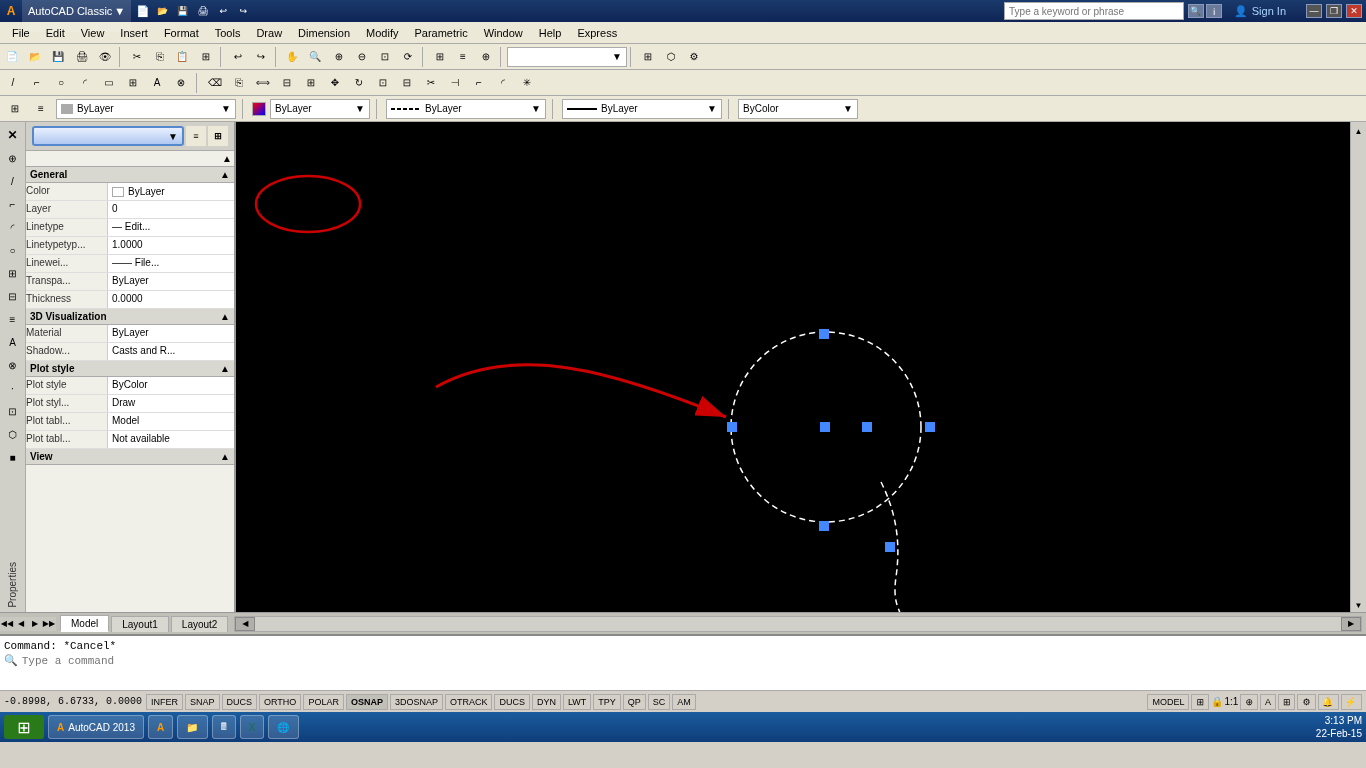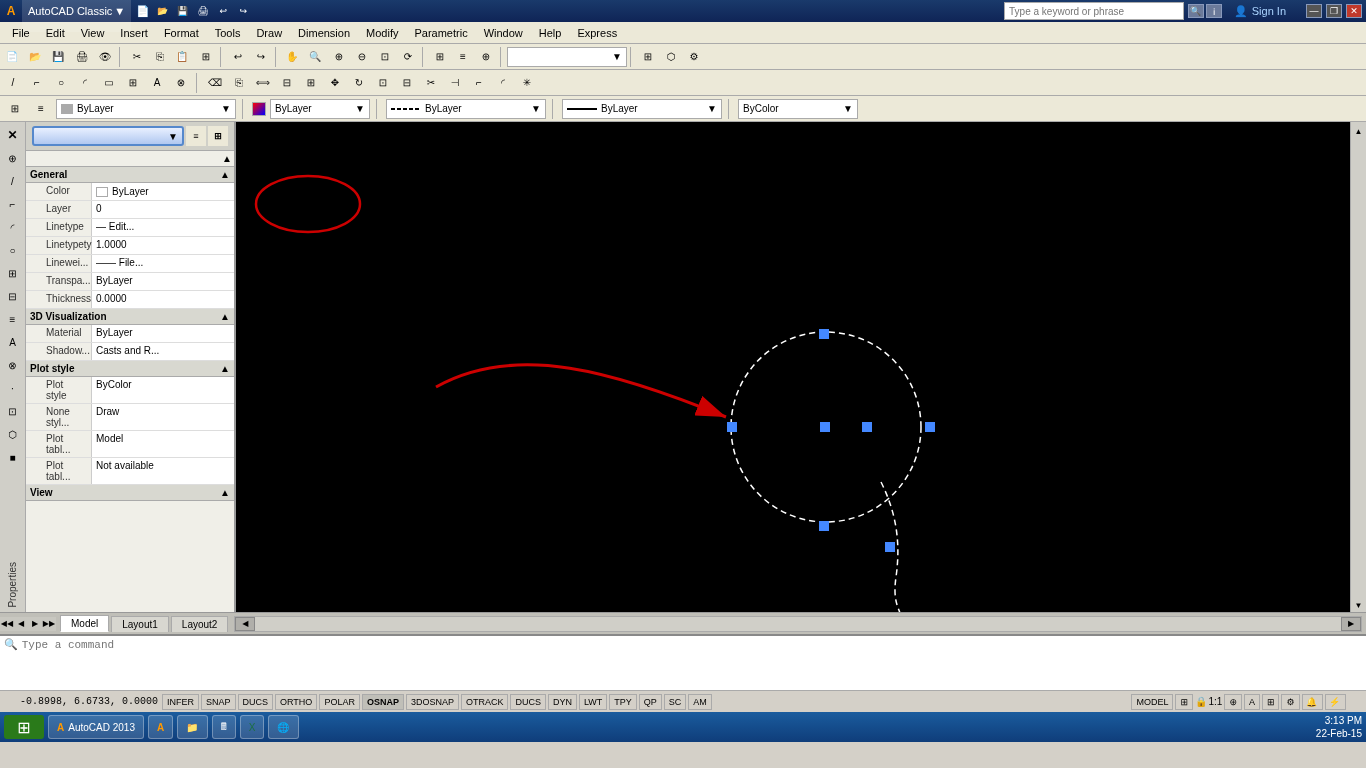--- a/index.html
+++ b/index.html
@@ -139,22 +139,22 @@
       justify-content: space-between;
       cursor: pointer;
     }
 
     .prop-row {
       display: flex;
       border-bottom: 1px solid #ddd;
       min-height: 18px;
     }
     .prop-label {
-      width: 66px;
-      padding: 2px 20px;
+      width: 82px;
+      padding: 2px 0;
       font-size: 10px;
       color: #333;
       background: #f0efe8;
       border-right: 1px solid #ccc;
       flex-shrink: 0;
     }
     .prop-value {
       flex: 1;
       padding: 2px 4px;
       font-size: 10px;
@@ -225,21 +225,21 @@
       font-size: 11px;
       color: #000;
     }
 
     
     #statusbar {
       height: 22px;
       background: #d4d0c8;
       display: flex;
       align-items: center;
-      padding: 0 20px;
+      padding: 0 4px;
       border-top: 1px solid #aaa;
       font-size: 10px;
       gap: 2px;
     }
     .status-coords {
       min-width: 140px;
       font-family: 'Courier New', monospace;
       font-size: 10px;
     }
     .status-btn {
@@ -563,21 +563,21 @@
 
     <div class="prop-section">
       <span>Plot style</span>
       <span>▲</span>
     </div>
     <div class="prop-row">
       <div class="prop-label">Plot style</div>
       <div class="prop-value">ByColor</div>
     </div>
     <div class="prop-row">
-      <div class="prop-label">None styl...</div>
+      <div class="prop-label">Plot styl...</div>
       <div class="prop-value">Draw</div>
     </div>
     <div class="prop-row">
       <div class="prop-label">Plot tabl...</div>
       <div class="prop-value">Model</div>
     </div>
     <div class="prop-row">
       <div class="prop-label">Plot tabl...</div>
       <div class="prop-value">Not available</div>
     </div>
@@ -677,20 +677,21 @@
   <div class="layout-tab">Layout2</div>
 
   <div style="flex:1;height:16px;display:flex;align-items:center;background:#d0cfc8;border:1px solid #aaa;margin:2px 4px;">
     <div style="width:20px;height:14px;background:#b0afaa;border:1px solid #888;cursor:pointer;display:flex;align-items:center;justify-content:center;font-size:8px;">◀</div>
     <div style="flex:1;background:#d0cfc8;"></div>
     <div style="width:20px;height:14px;background:#b0afaa;border:1px solid #888;cursor:pointer;display:flex;align-items:center;justify-content:center;font-size:8px;">▶</div>
   </div>
 </div>
 
 <div id="command-area">
+  <div class="cmd-line">Command: *Cancel*</div>
   <div id="cmd-input">
     <span>🔍</span>
     <input type="text" style="flex: 1 1 0%; border: none; outline: none; font-family: &quot;Courier New&quot;, monospace; font-size: 11px;" placeholder="Type a command">
   </div>
 </div>
 
 <div id="statusbar">
   <span class="status-coords">-0.8998, 6.6733, 0.0000</span>
   <div class="status-btn">INFER</div>
   <div class="status-btn">SNAP</div>

